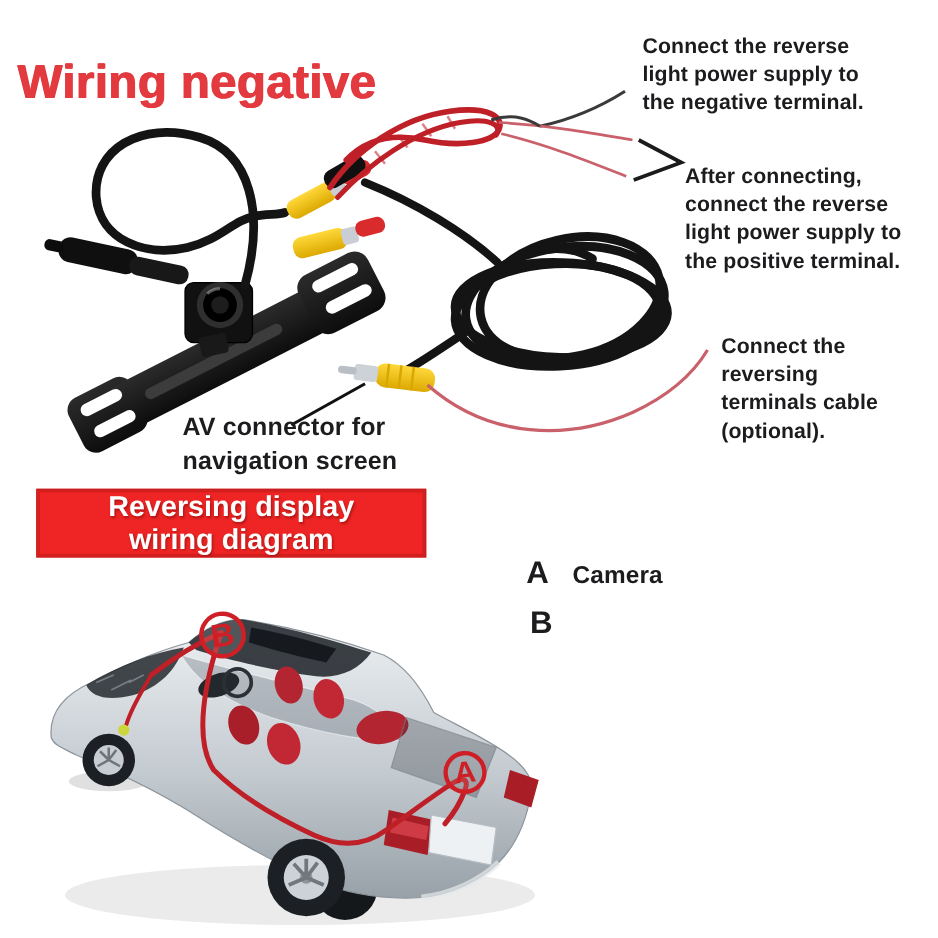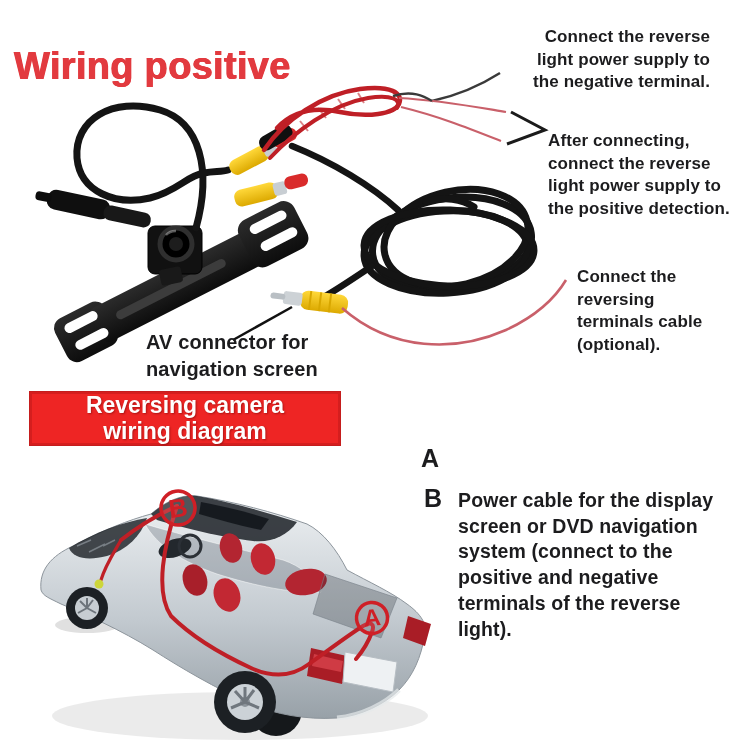--- a/index.html
+++ b/index.html
@@ -13,21 +13,21 @@
   .page-title{
     left:14px;top:20px;width:320px;
     font-size:38px;font-weight:bold;letter-spacing:.3px;
     color:var(--title-red,#e23a3f);
     text-shadow:.6px 0 currentColor,-.4px 0 currentColor;
   }
   .note{
     font-weight:bold;font-size:17px;line-height:1.33;letter-spacing:.1px;
     color:var(--body-text,#1c1c1e);
   }
-  .note-1{left:514px;top:26px;width:196px;text-align:right;}
+  .note-1{left:514px;top:26px;width:196px;}
   .note-2{left:548px;top:130px;width:196px;}
   .note-3{left:577px;top:266px;width:156px;}
   .av-label{left:146px;top:329px;width:178px;font-size:20px;}
   .banner{
     left:29px;top:391px;width:310px;height:53px;
     background:var(--banner-bg,#ee2524);
     border:1px solid #c51d1d;
     box-shadow:inset 0 0 0 2px rgba(140,10,10,.25);
     display:flex;align-items:center;justify-content:center;
   }
@@ -202,34 +202,34 @@
   <g transform="rotate(-8 153 46)">
     <circle cx="153" cy="46" r="17" fill="rgba(255,255,255,.12)" stroke-width="3.5" style="stroke:var(--marker-red,#cf1f26)"></circle>
     <text x="153" y="55" text-anchor="middle" font-size="26" font-weight="bold" style="fill:var(--marker-red,#cf1f26)">B</text>
   </g>
   <g transform="rotate(-6 347 156)">
     <circle cx="347" cy="156" r="15.5" fill="rgba(255,255,255,.10)" stroke-width="3.5" style="stroke:var(--marker-red,#cf1f26)"></circle>
     <text x="347" y="164" text-anchor="middle" font-size="24" font-weight="bold" style="fill:var(--marker-red,#cf1f26)">A</text>
   </g>
 </svg>
 
-<h1 class="abs page-title">Wiring positive</h1>
+<h1 class="abs page-title">Wiring negative</h1>
 
 <div class="abs note note-1">Connect the reverse light power supply to the negative terminal.</div>
 
-<div class="abs note note-2">After connecting, connect the reverse light power supply to the positive detection.</div>
+<div class="abs note note-2">After connecting, connect the reverse light power supply to the positive terminal.</div>
 
 <div class="abs note note-3">Connect the reversing terminals cable (optional).</div>
 
 <div class="abs note av-label">AV connector for navigation screen</div>
 
 <div class="abs banner">
-  <div class="banner-text">Reversing camera wiring diagram</div>
+  <div class="banner-text">Reversing display wiring diagram</div>
 </div>
 
 <div class="abs legend-row legend-a">
   <span class="legend-marker">A</span>
+  <span class="legend-text">Camera</span>
 </div>
 
 <div class="abs legend-row legend-b">
   <span class="legend-marker">B</span>
-  <span class="legend-text">Power cable for the display screen or DVD navigation system (connect to the positive and negative terminals of the reverse light).</span>
 </div>
 
 </body></html>

